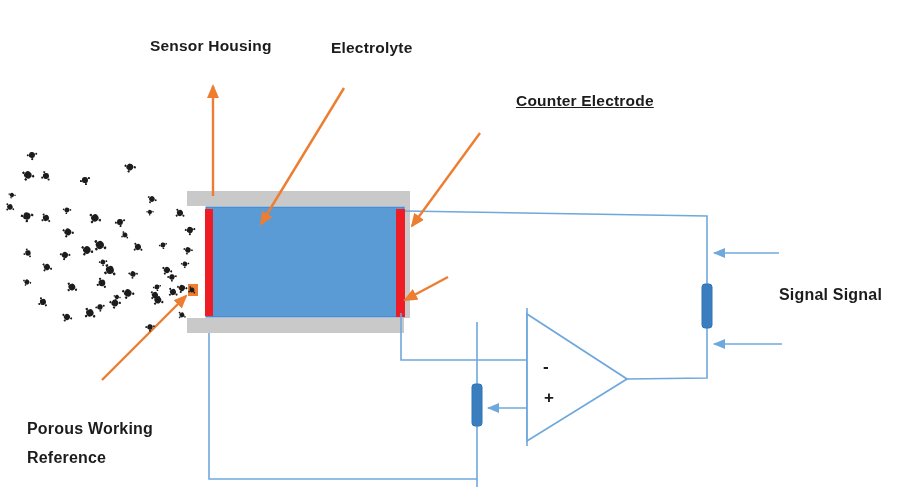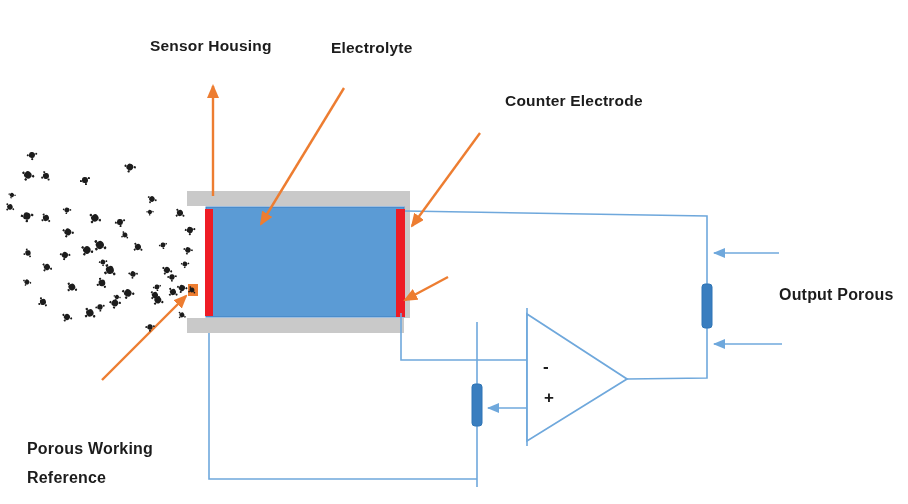--- a/index.html
+++ b/index.html
@@ -18,21 +18,21 @@
   .wire{stroke:var(--wire);stroke-width:1.6;fill:none;}
   .opamp{stroke:var(--wire);stroke-width:1.8;fill:#ffffff;}
   .resistor{fill:var(--resistor);stroke:var(--resistor_border);stroke-width:1;}
   .oline{stroke:var(--orange);stroke-width:2.4;fill:none;}
   .osq{fill:var(--orange);}
   .mblue{fill:var(--wire);}
   .morange{fill:var(--orange);}
   .label{position:absolute;color:var(--ink);font-weight:bold;font-size:15.5px;
          letter-spacing:.2px;white-space:nowrap;}
   .sign{position:absolute;color:var(--ink);font-weight:bold;font-size:17px;}
-  .two-line{line-height:29px;margin-top:20px;}
+  .two-line{line-height:29px;}
   .particle{position:absolute;width:6px;height:6px;background:var(--ink);
     border-radius:45% 55% 50% 40%;
     box-shadow:4px -2px 0 -2px var(--ink),-4px 1px 0 -2px var(--ink),
       1px 4px 0 -2px var(--ink),-2px -4px 0 -3px var(--ink),
       5px 3px 0 -3px var(--ink),-4px -3px 0 -3px var(--ink),
       3px 5px 0 -4px var(--ink);}
 </style>
 </head>
 <body>
 
@@ -128,21 +128,21 @@
       <span class="particle" style="left: 158px; top: 300px; transform: translate(-50%, -50%) rotate(52deg) scale(1.1);"></span>
       <span class="particle" style="left: 192px; top: 290px; transform: translate(-50%, -50%) rotate(74deg) scale(0.8);"></span>
       <span class="particle" style="left: 150px; top: 327px; transform: translate(-50%, -50%) rotate(14deg) scale(0.9);"></span>
       <span class="particle" style="left: 182px; top: 315px; transform: translate(-50%, -50%) rotate(58deg) scale(0.8);"></span>
       <span class="particle" style="left: 150px; top: 212px; transform: translate(-50%, -50%) rotate(20deg) scale(0.7);"></span>
       <span class="particle" style="left: 12px; top: 195px; transform: translate(-50%, -50%) rotate(33deg) scale(0.7);"></span>
     </div>
 
   <div class="label" style="left:150px;top:37px;">Sensor Housing</div>
   <div class="label" style="left:331px;top:39px;">Electrolyte</div>
-  <div class="label" style="left:505px;top:92px;">Counter Electrode</div>
-  <div class="label" style="left:779px;top:286px;font-size:16px;">Output Porous</div>
+  <div class="label" style="left:516px;top:92px;text-decoration:underline;">Counter Electrode</div>
+  <div class="label" style="left:779px;top:286px;font-size:16px;">Signal Signal</div>
   <div class="label two-line" style="left:27px;top:414px;font-size:16px;">
     <div>Porous Working</div>
     <div>Reference</div>
   </div>
   <div class="sign" style="left:543px;top:357px;">-</div>
   <div class="sign" style="left:544px;top:388px;">+</div>
 </div>
 
 </body></html>

